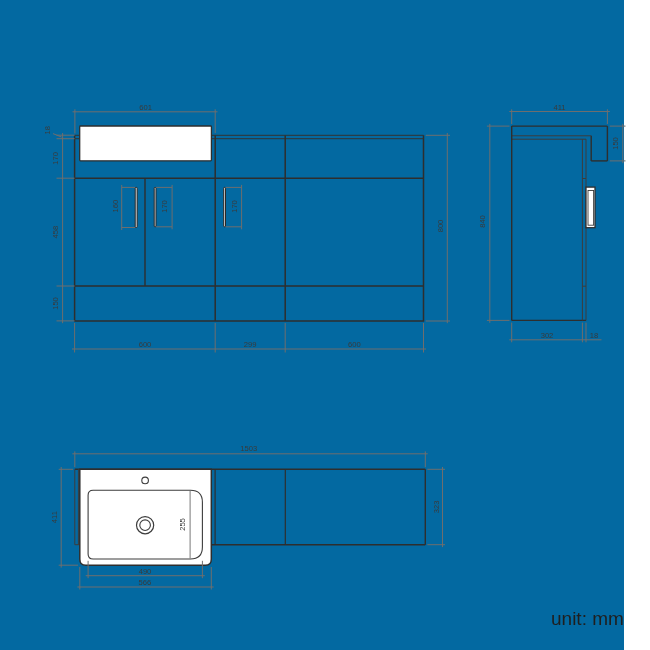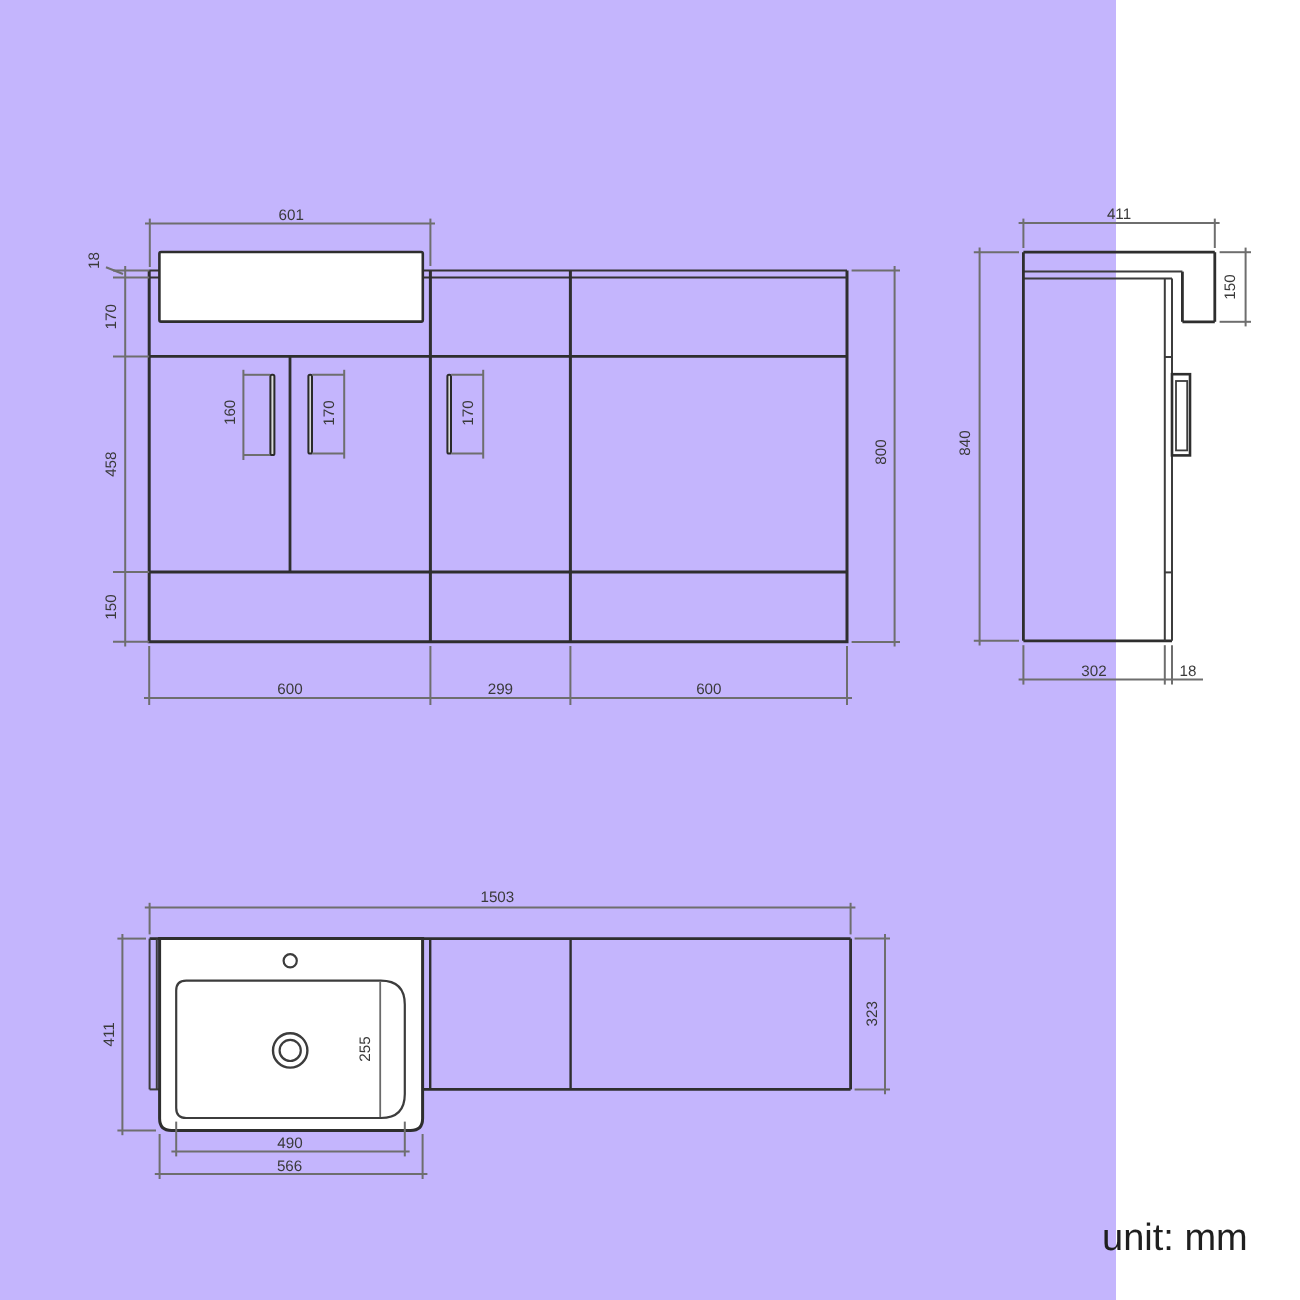--- a/index.html
+++ b/index.html
@@ -1,16 +1,16 @@
 <!DOCTYPE html>
 <html><head>
 <meta charset="utf-8">
 <style>
   html,body{margin:0;padding:0;background:#ffffff;}
-  .wrap{width:558px;height:650px;position:relative;background:#c4b5fd;}
+  .wrap{width:624px;height:650px;position:relative;background:#0369a1;}
   svg{position:absolute;left:0;top:0;}
   text{font-family:"Liberation Sans",sans-serif;fill:#3a3a3a;}
   .dim{font-size:7.6px;}
   .unit{font-size:19px;fill:#1f1f1f;}
 </style>
 </head>
 <body>
 
 <div class="wrap">
 <svg width="650" height="650" viewBox="0 0 650 650">

